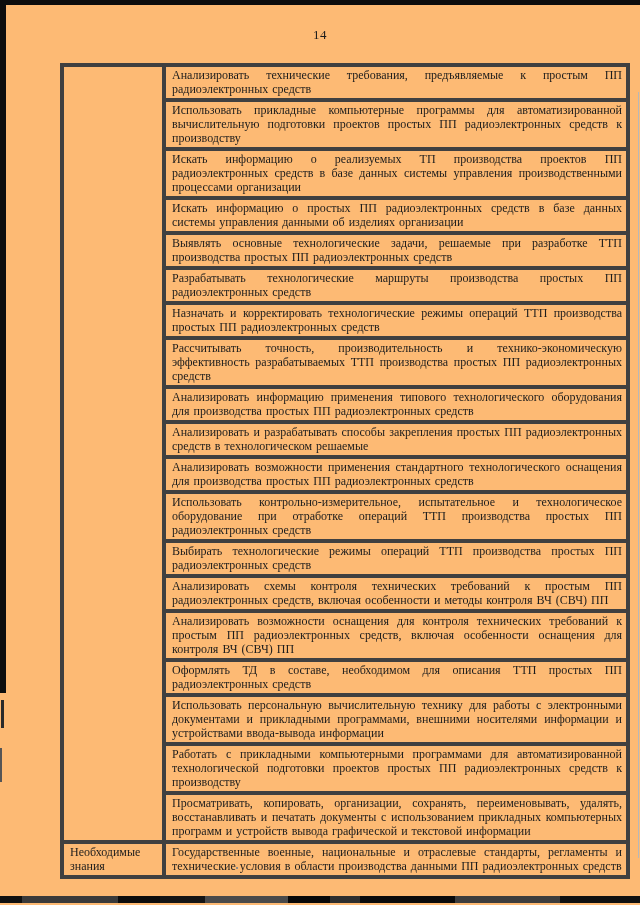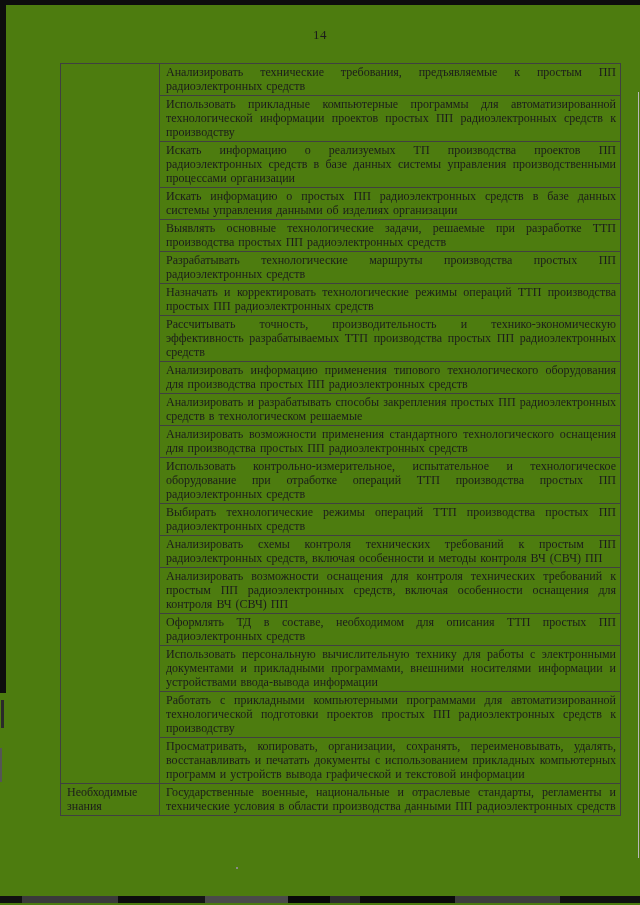--- a/index.html
+++ b/index.html
@@ -4,21 +4,21 @@
 <style>
   html, body {
     margin: 0;
     padding: 0;
     background: #ffffff;
   }
   .page {
     position: relative;
     width: 640px;
     height: 905px;
-    background: #4d7c0f;
+    background: #fdba74;
     overflow: hidden;
     font-family: "Liberation Serif", "DejaVu Serif", serif;
     color: #1c1c1c;
   }
   
   .scan-top {
     position: absolute; top: 0; left: 0;
     width: 640px; height: 5px;
     background: #0d0d0d;
   }
@@ -69,21 +69,21 @@
   }
   table.competency {
     position: absolute;
     top: 63px;
     left: 60px;
     width: 554px;
     border-collapse: collapse;
     table-layout: fixed;
   }
   table.competency td {
-    border: 1px solid #404040;
+    border: 4px solid #404040;
     vertical-align: top;
     padding: 1px 4px 2px 6px;
     font-size: 12px;
     line-height: 14px;
     text-align: justify;
     word-spacing: 1px;
   }
   td.left-cell {
     width: 88px;
     text-align: left;
@@ -107,21 +107,21 @@
 
   <div class="page-number">14</div>
 
   <table class="competency">
     <tbody id="competency-tbody">
         <tr>
           <td class="left-cell" rowspan="19"></td>
           <td class="right-cell">Анализировать технические требования, предъявляемые к простым ПП радиоэлектронных средств</td>
         </tr>
         <tr>
-          <td class="right-cell">Использовать прикладные компьютерные программы для автоматизированной технологической информации проектов простых ПП радиоэлектронных средств к производству</td>
+          <td class="right-cell">Использовать прикладные компьютерные программы для автоматизированной вычислительную подготовки проектов простых ПП радиоэлектронных средств к производству</td>
         </tr>
         <tr>
           <td class="right-cell">Искать информацию о реализуемых ТП производства проектов ПП радиоэлектронных средств в базе данных системы управления производственными процессами организации</td>
         </tr>
         <tr>
           <td class="right-cell">Искать информацию о простых ПП радиоэлектронных средств в базе данных системы управления данными об изделиях организации</td>
         </tr>
         <tr>
           <td class="right-cell">Выявлять основные технологические задачи, решаемые при разработке ТТП производства простых ПП радиоэлектронных средств</td>
         </tr>

